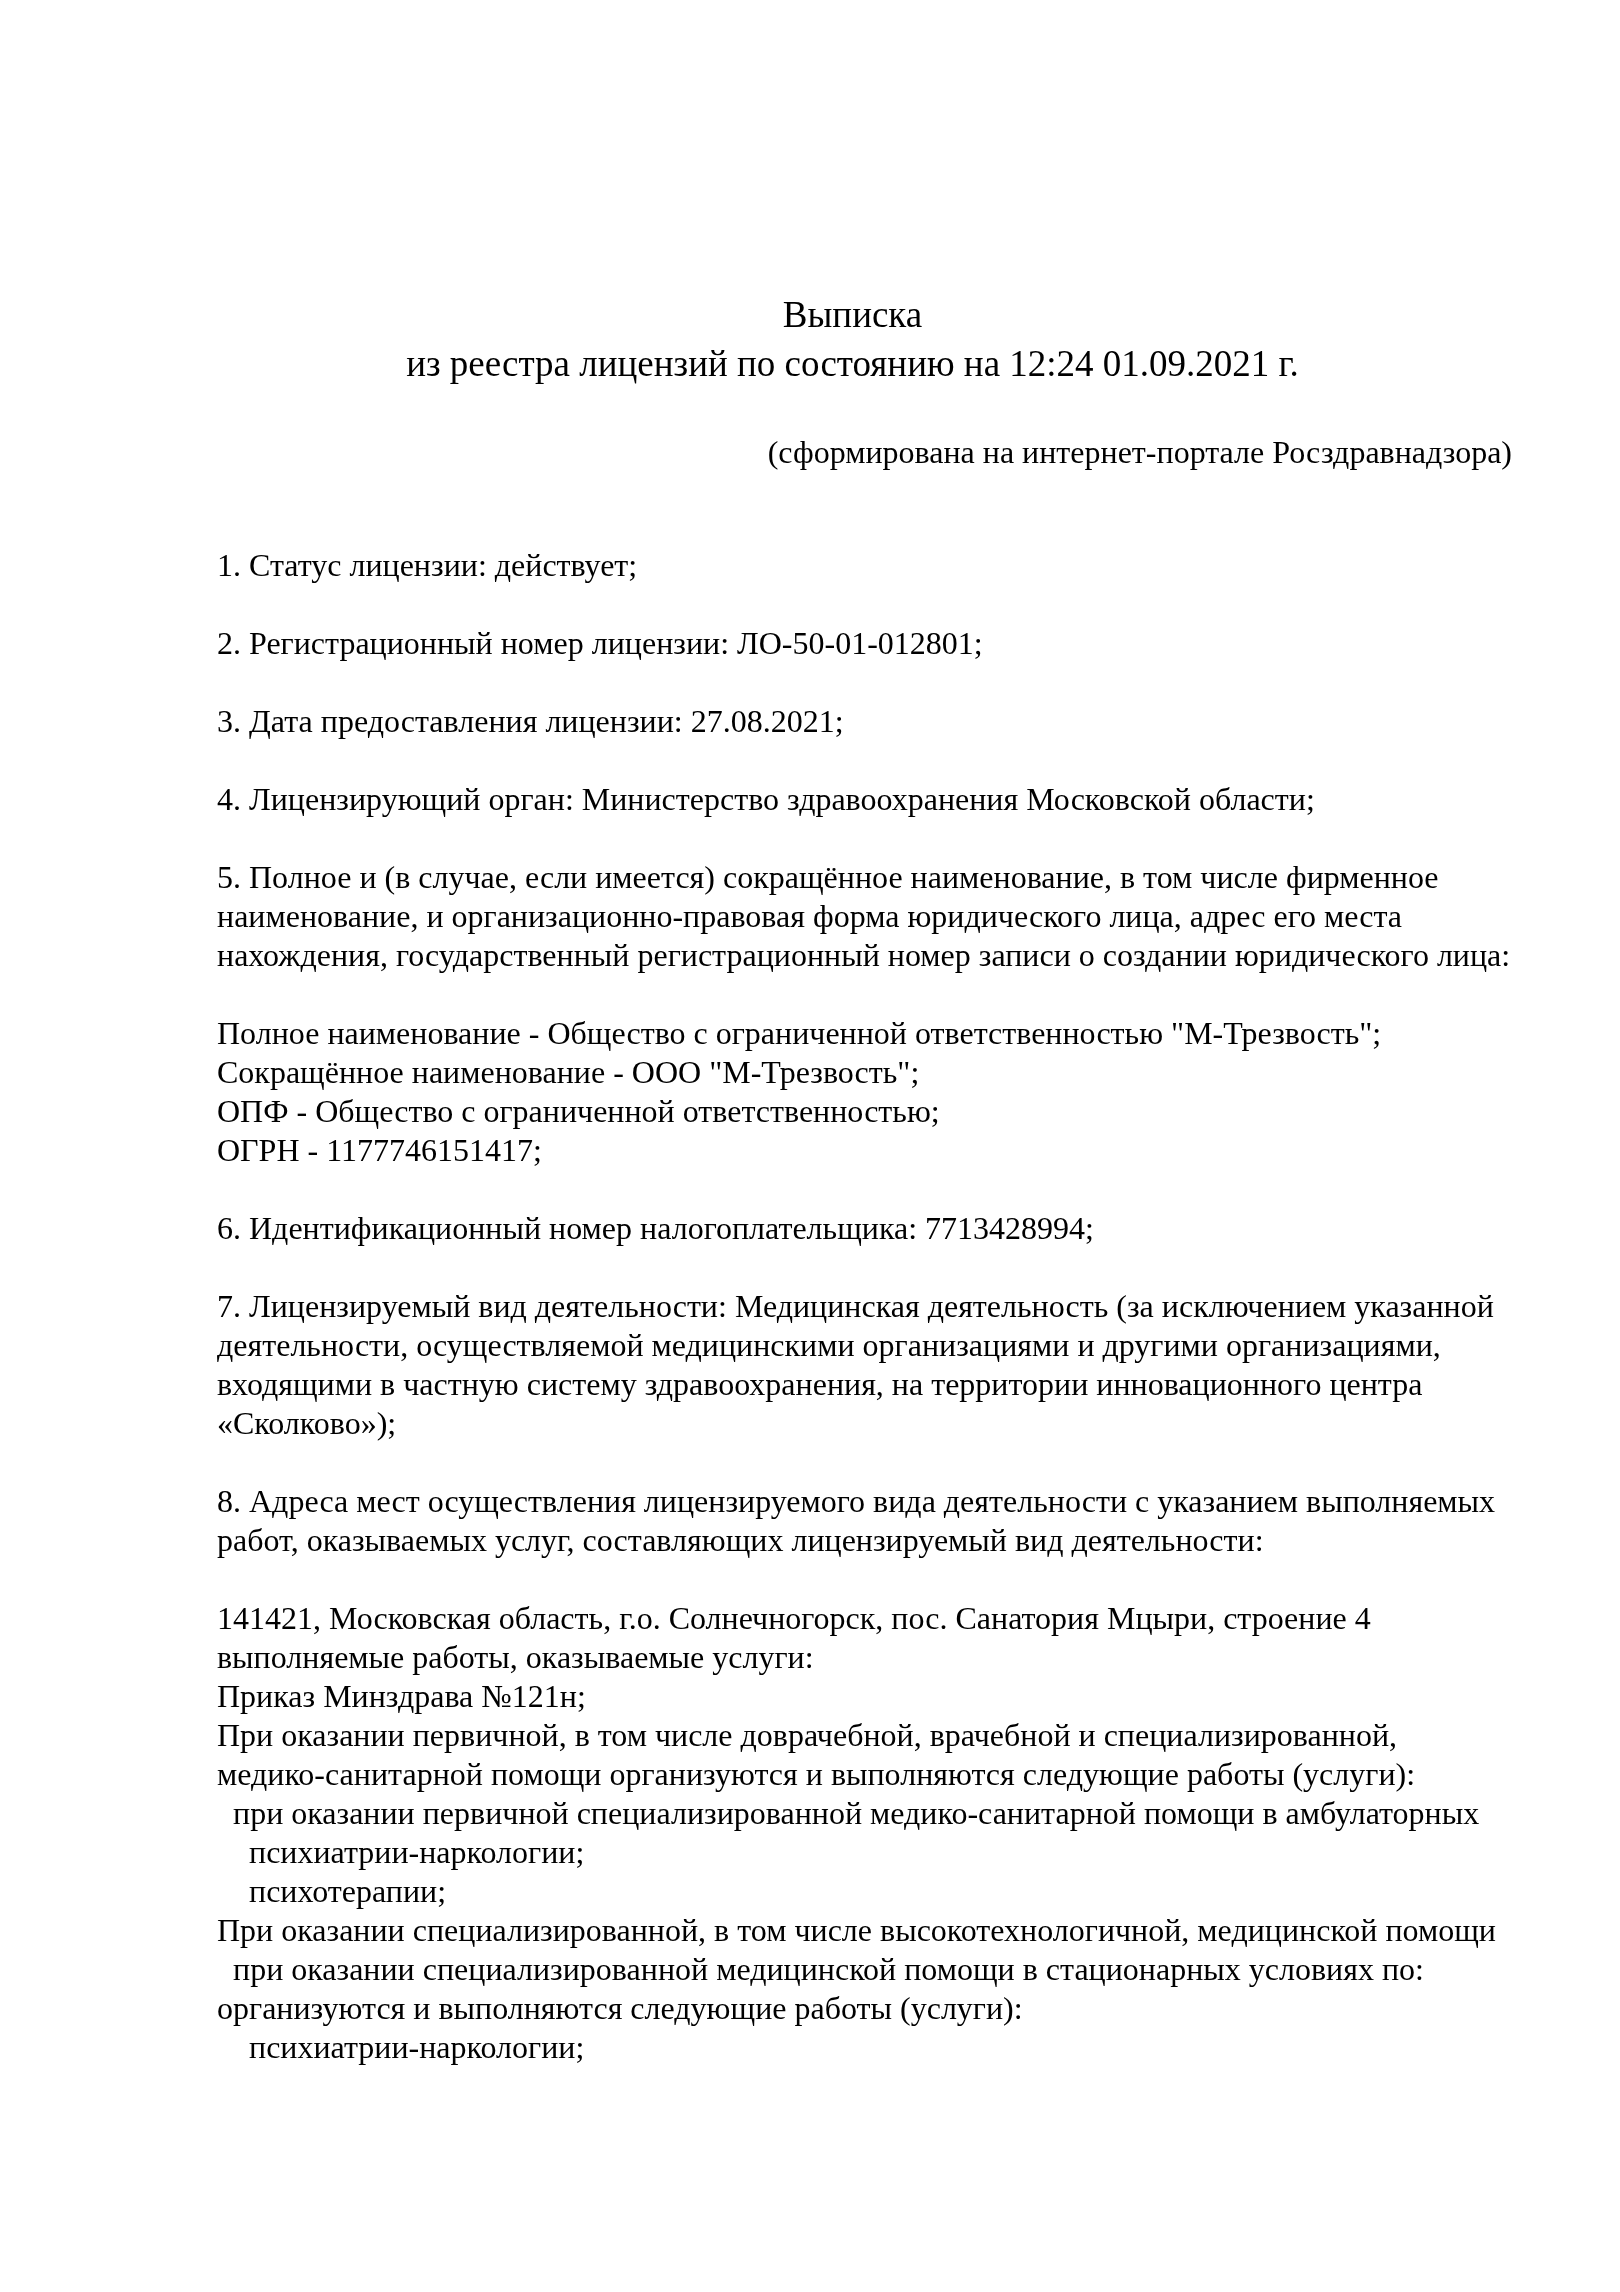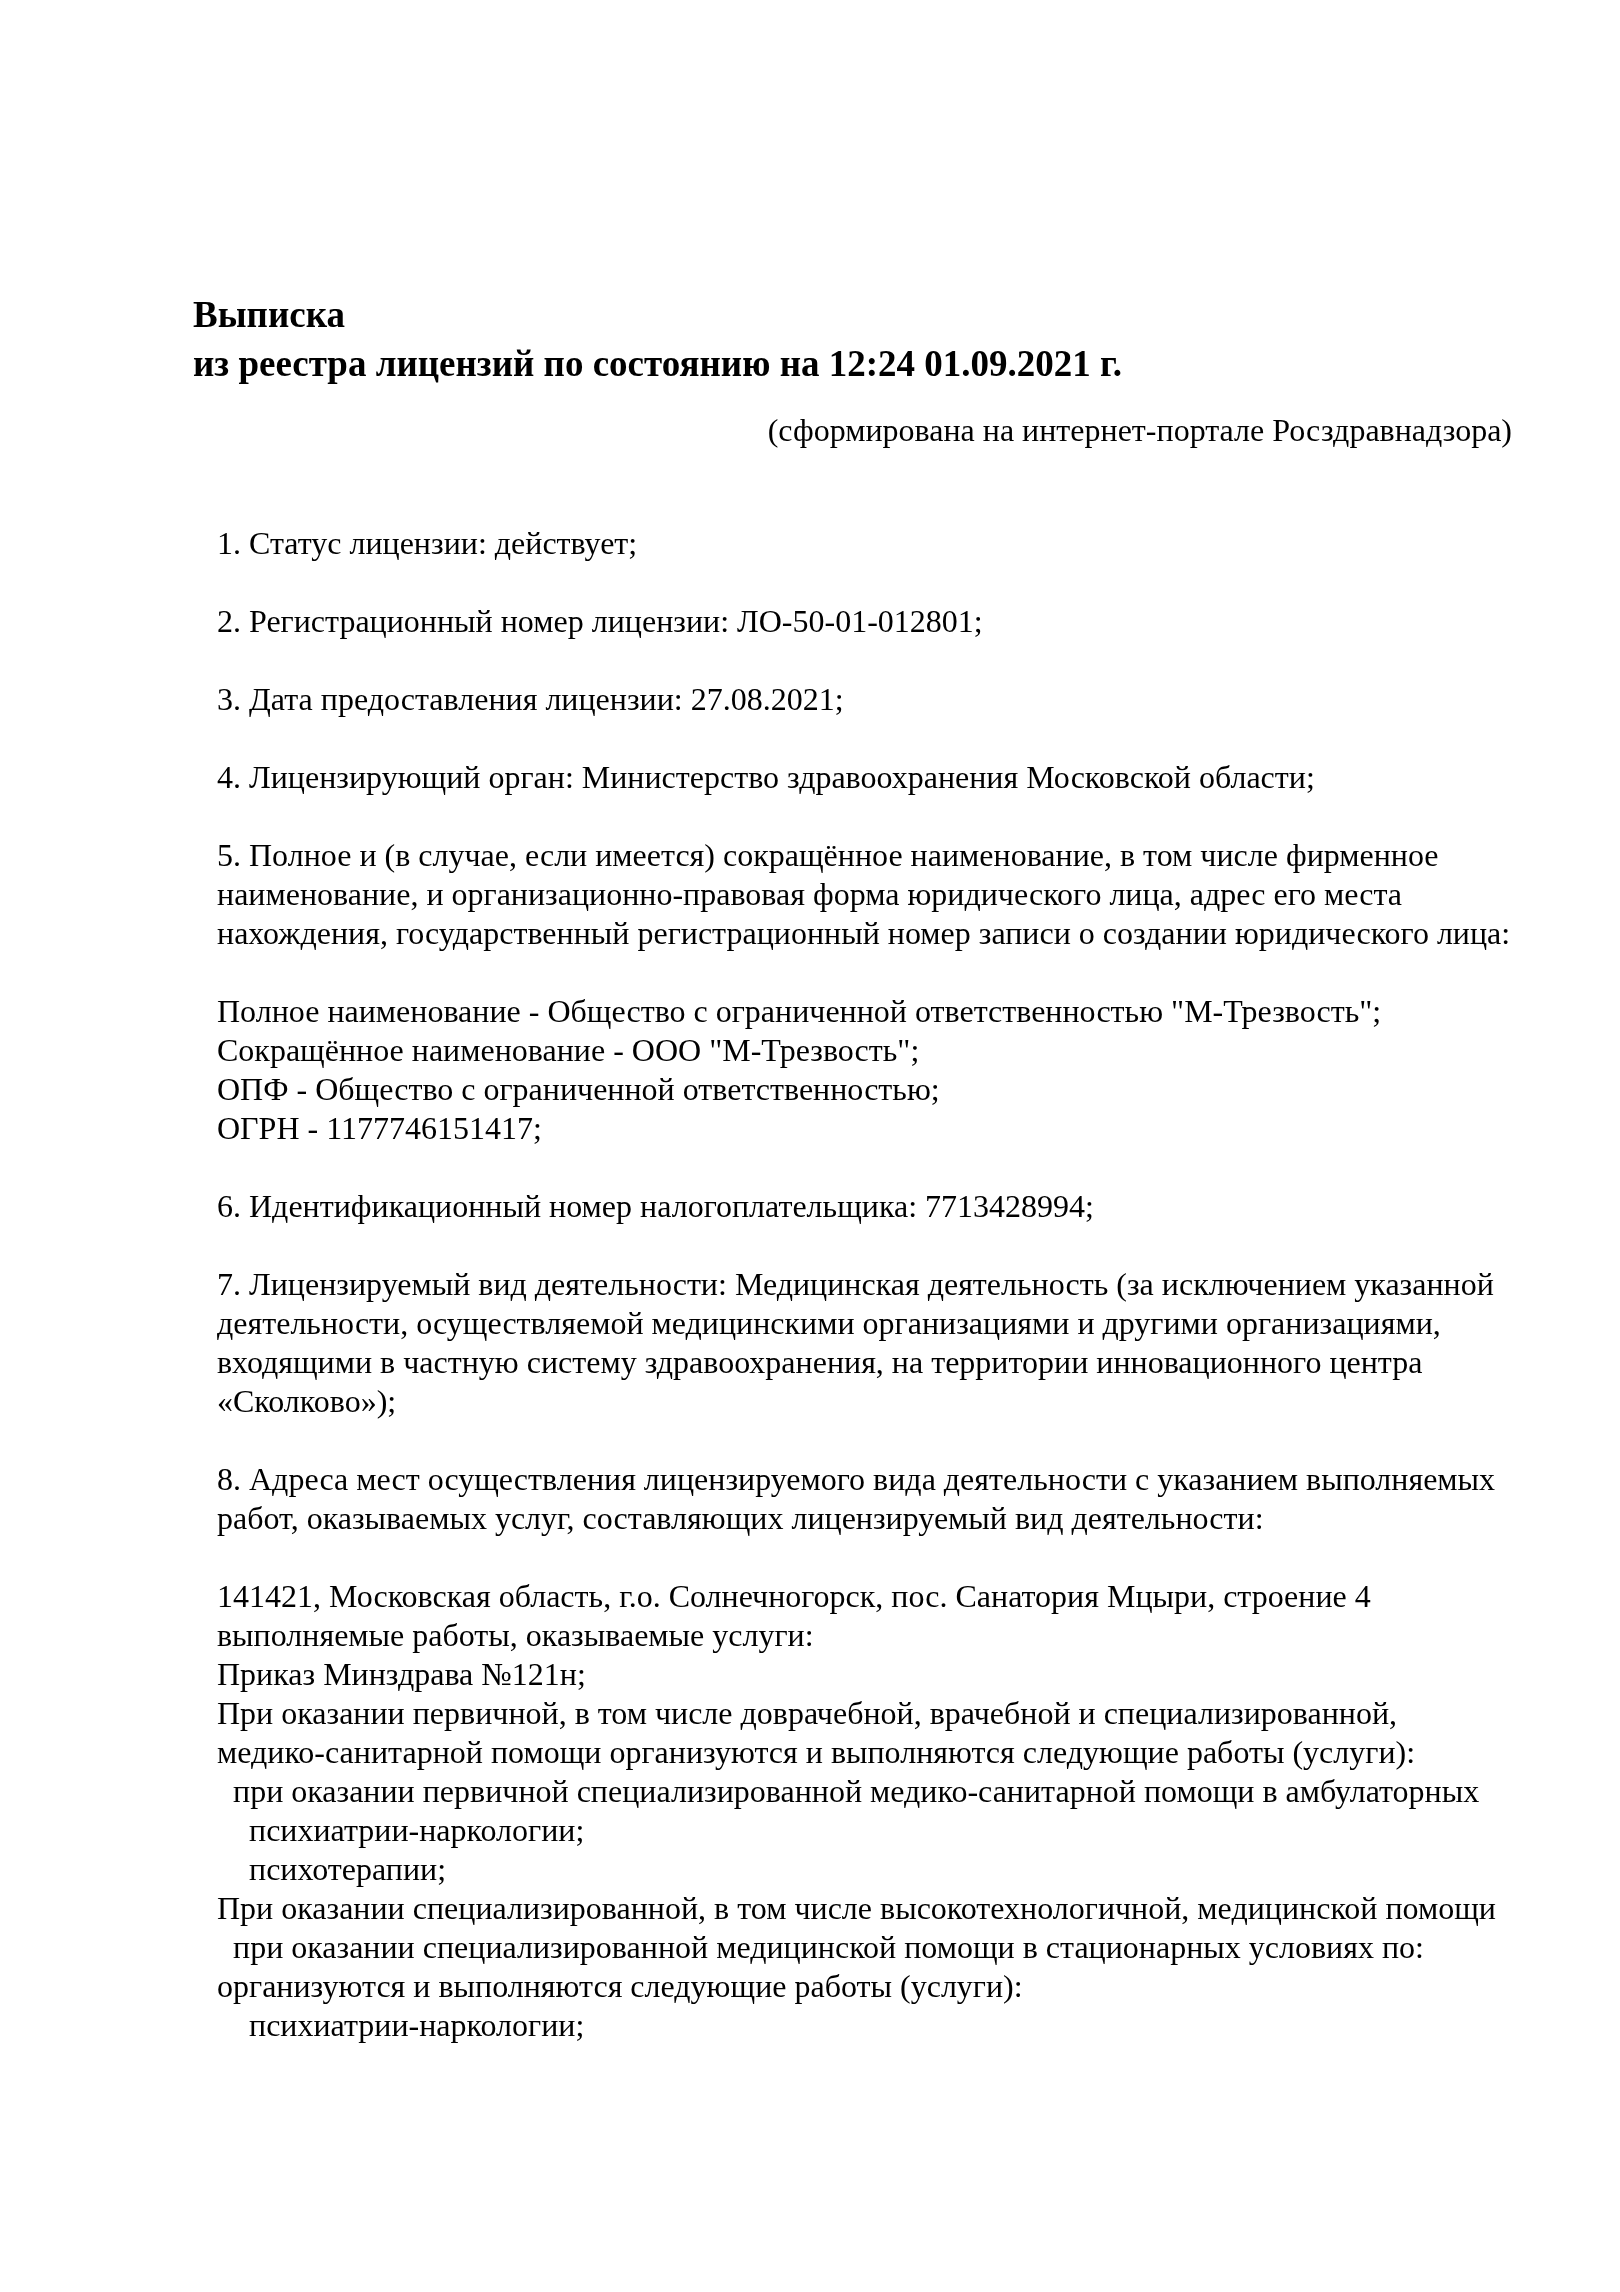--- a/index.html
+++ b/index.html
@@ -14,24 +14,25 @@
     position: relative;
     width: 1620px;
     height: 2293px;
     background: #ffffff;
     padding: 290px 108px 39px 193px;
     overflow: hidden;
   }
   .doc-title {
     font-size: 37px;
     line-height: 49px;
-    font-weight: bold;
+    font-weight: normal;
+    text-align: center;
   }
   .doc-subtitle {
-    margin-top: 23px;
+    margin-top: 45px;
     font-size: 32px;
     line-height: 39px;
     text-align: right;
   }
   .doc-body {
     margin-top: 74px;
     font-size: 32px;
     line-height: 39px;
     margin-left: 24px;
   }

